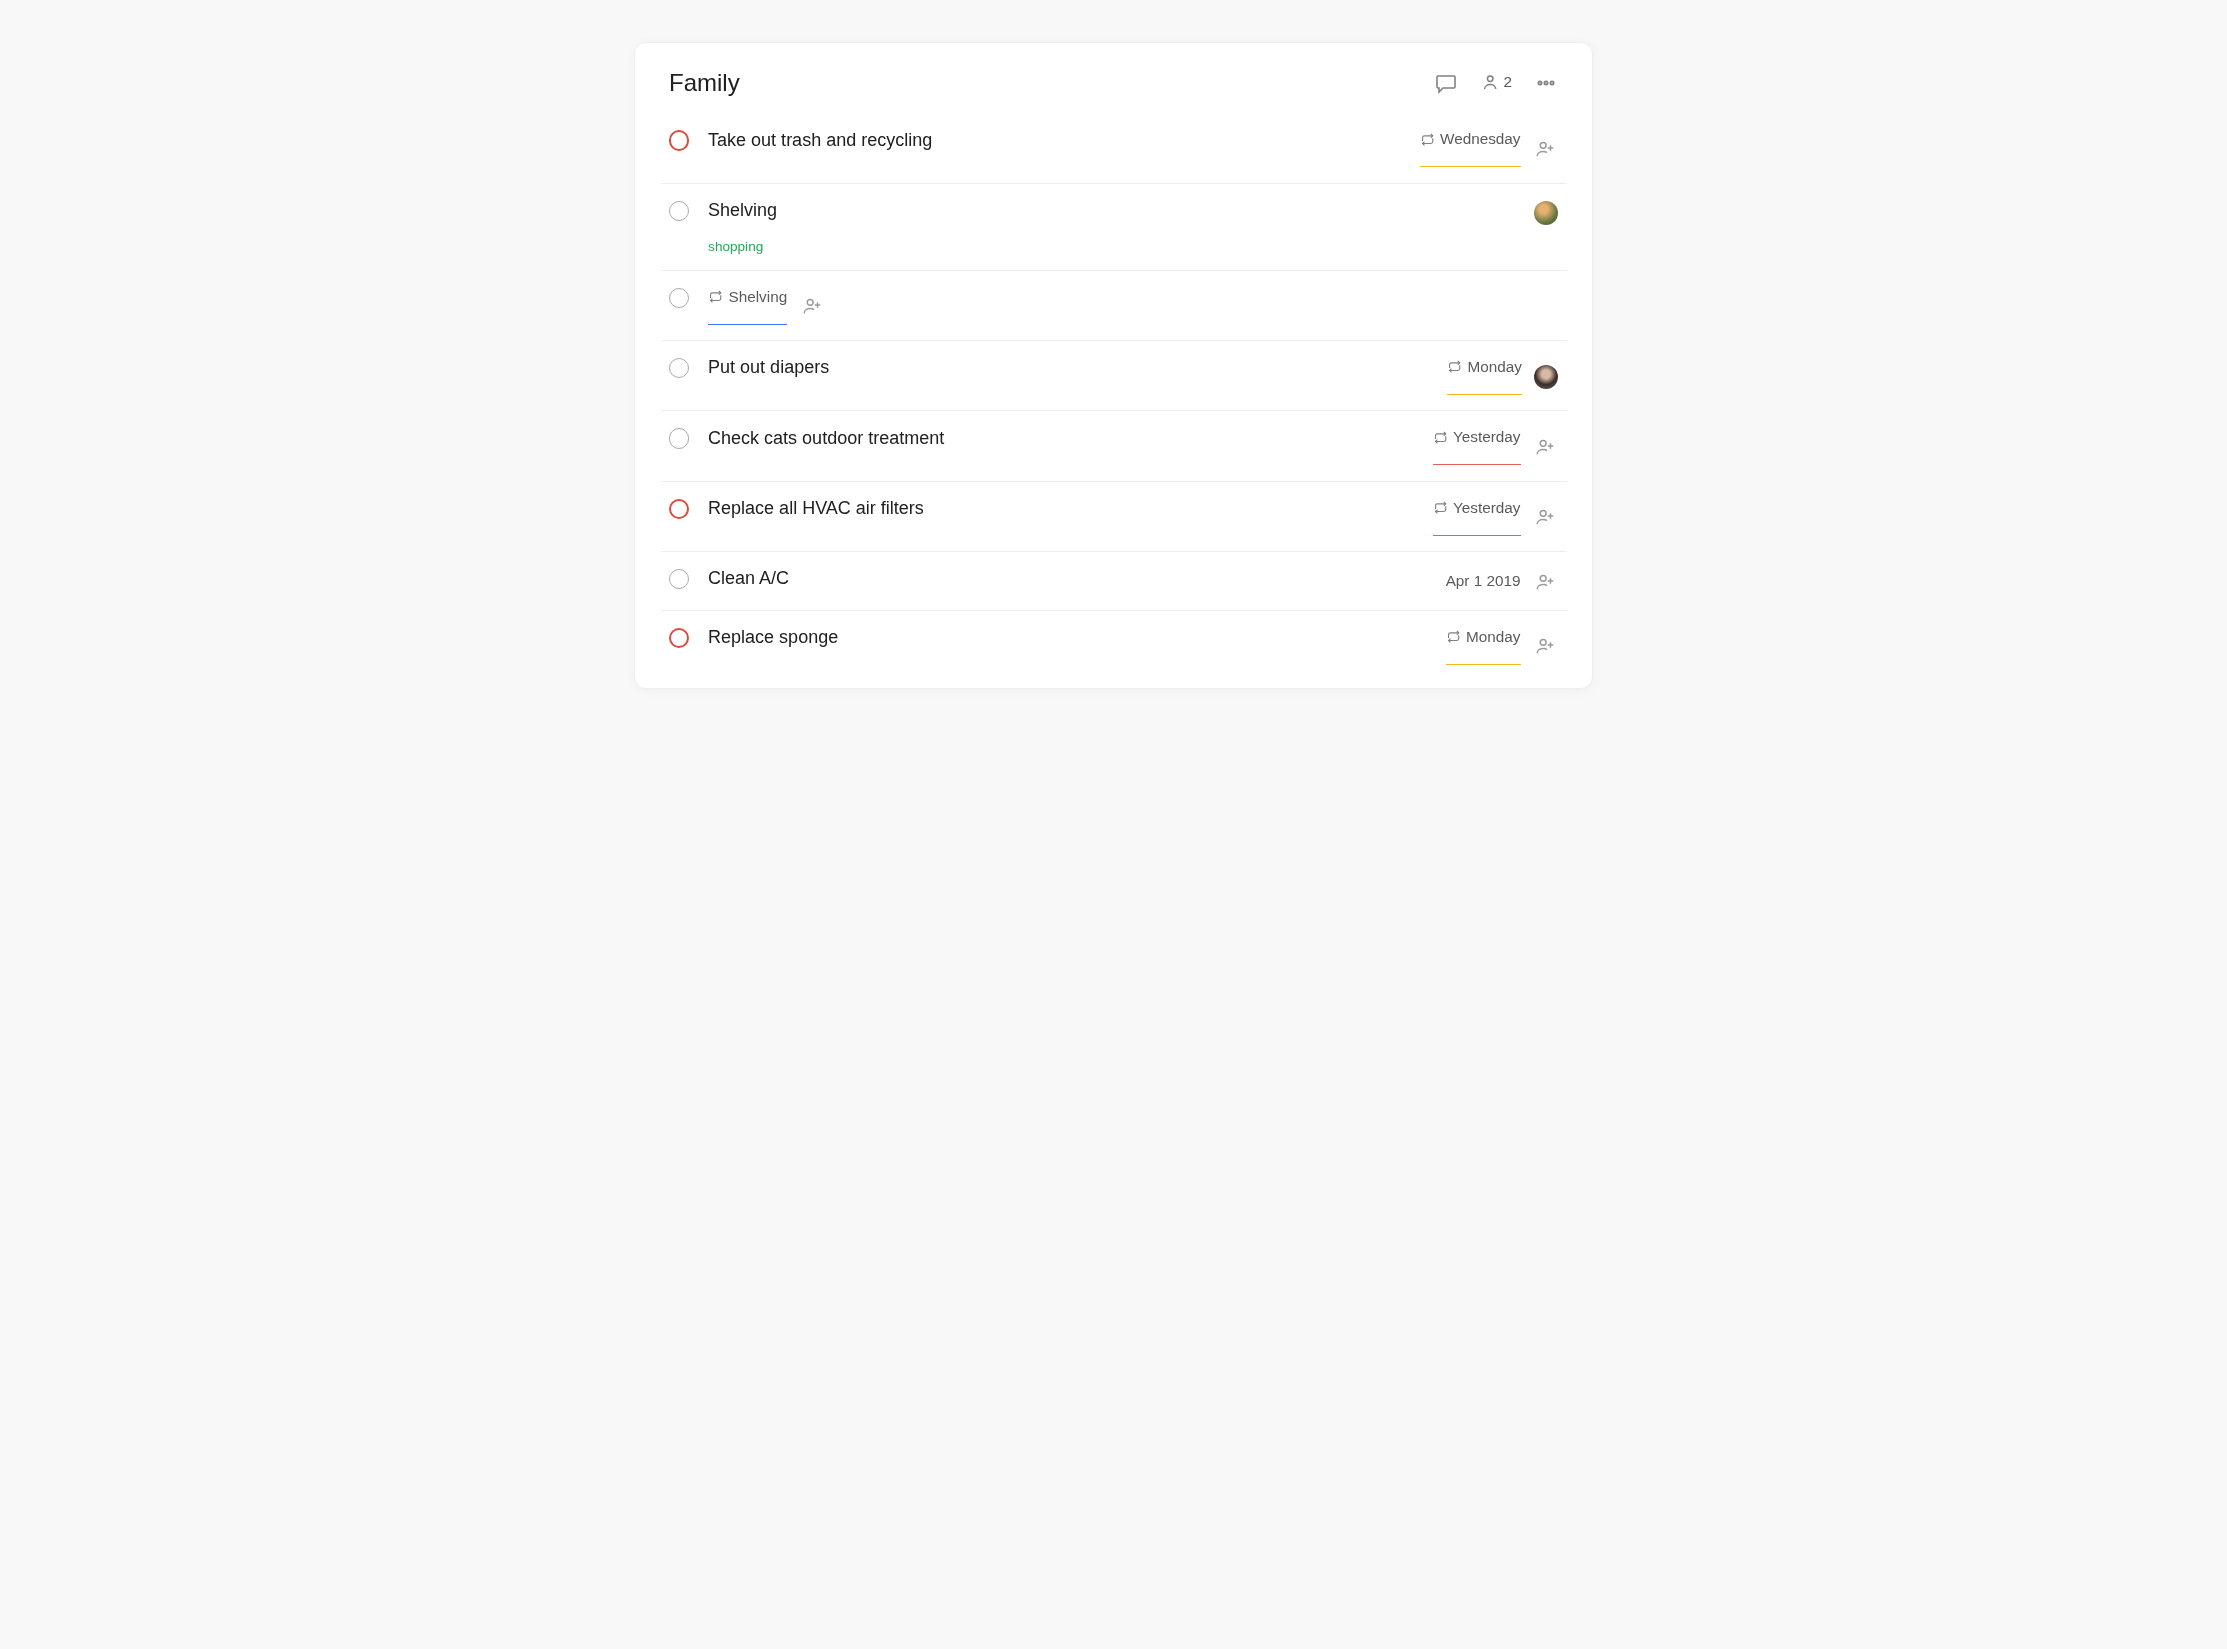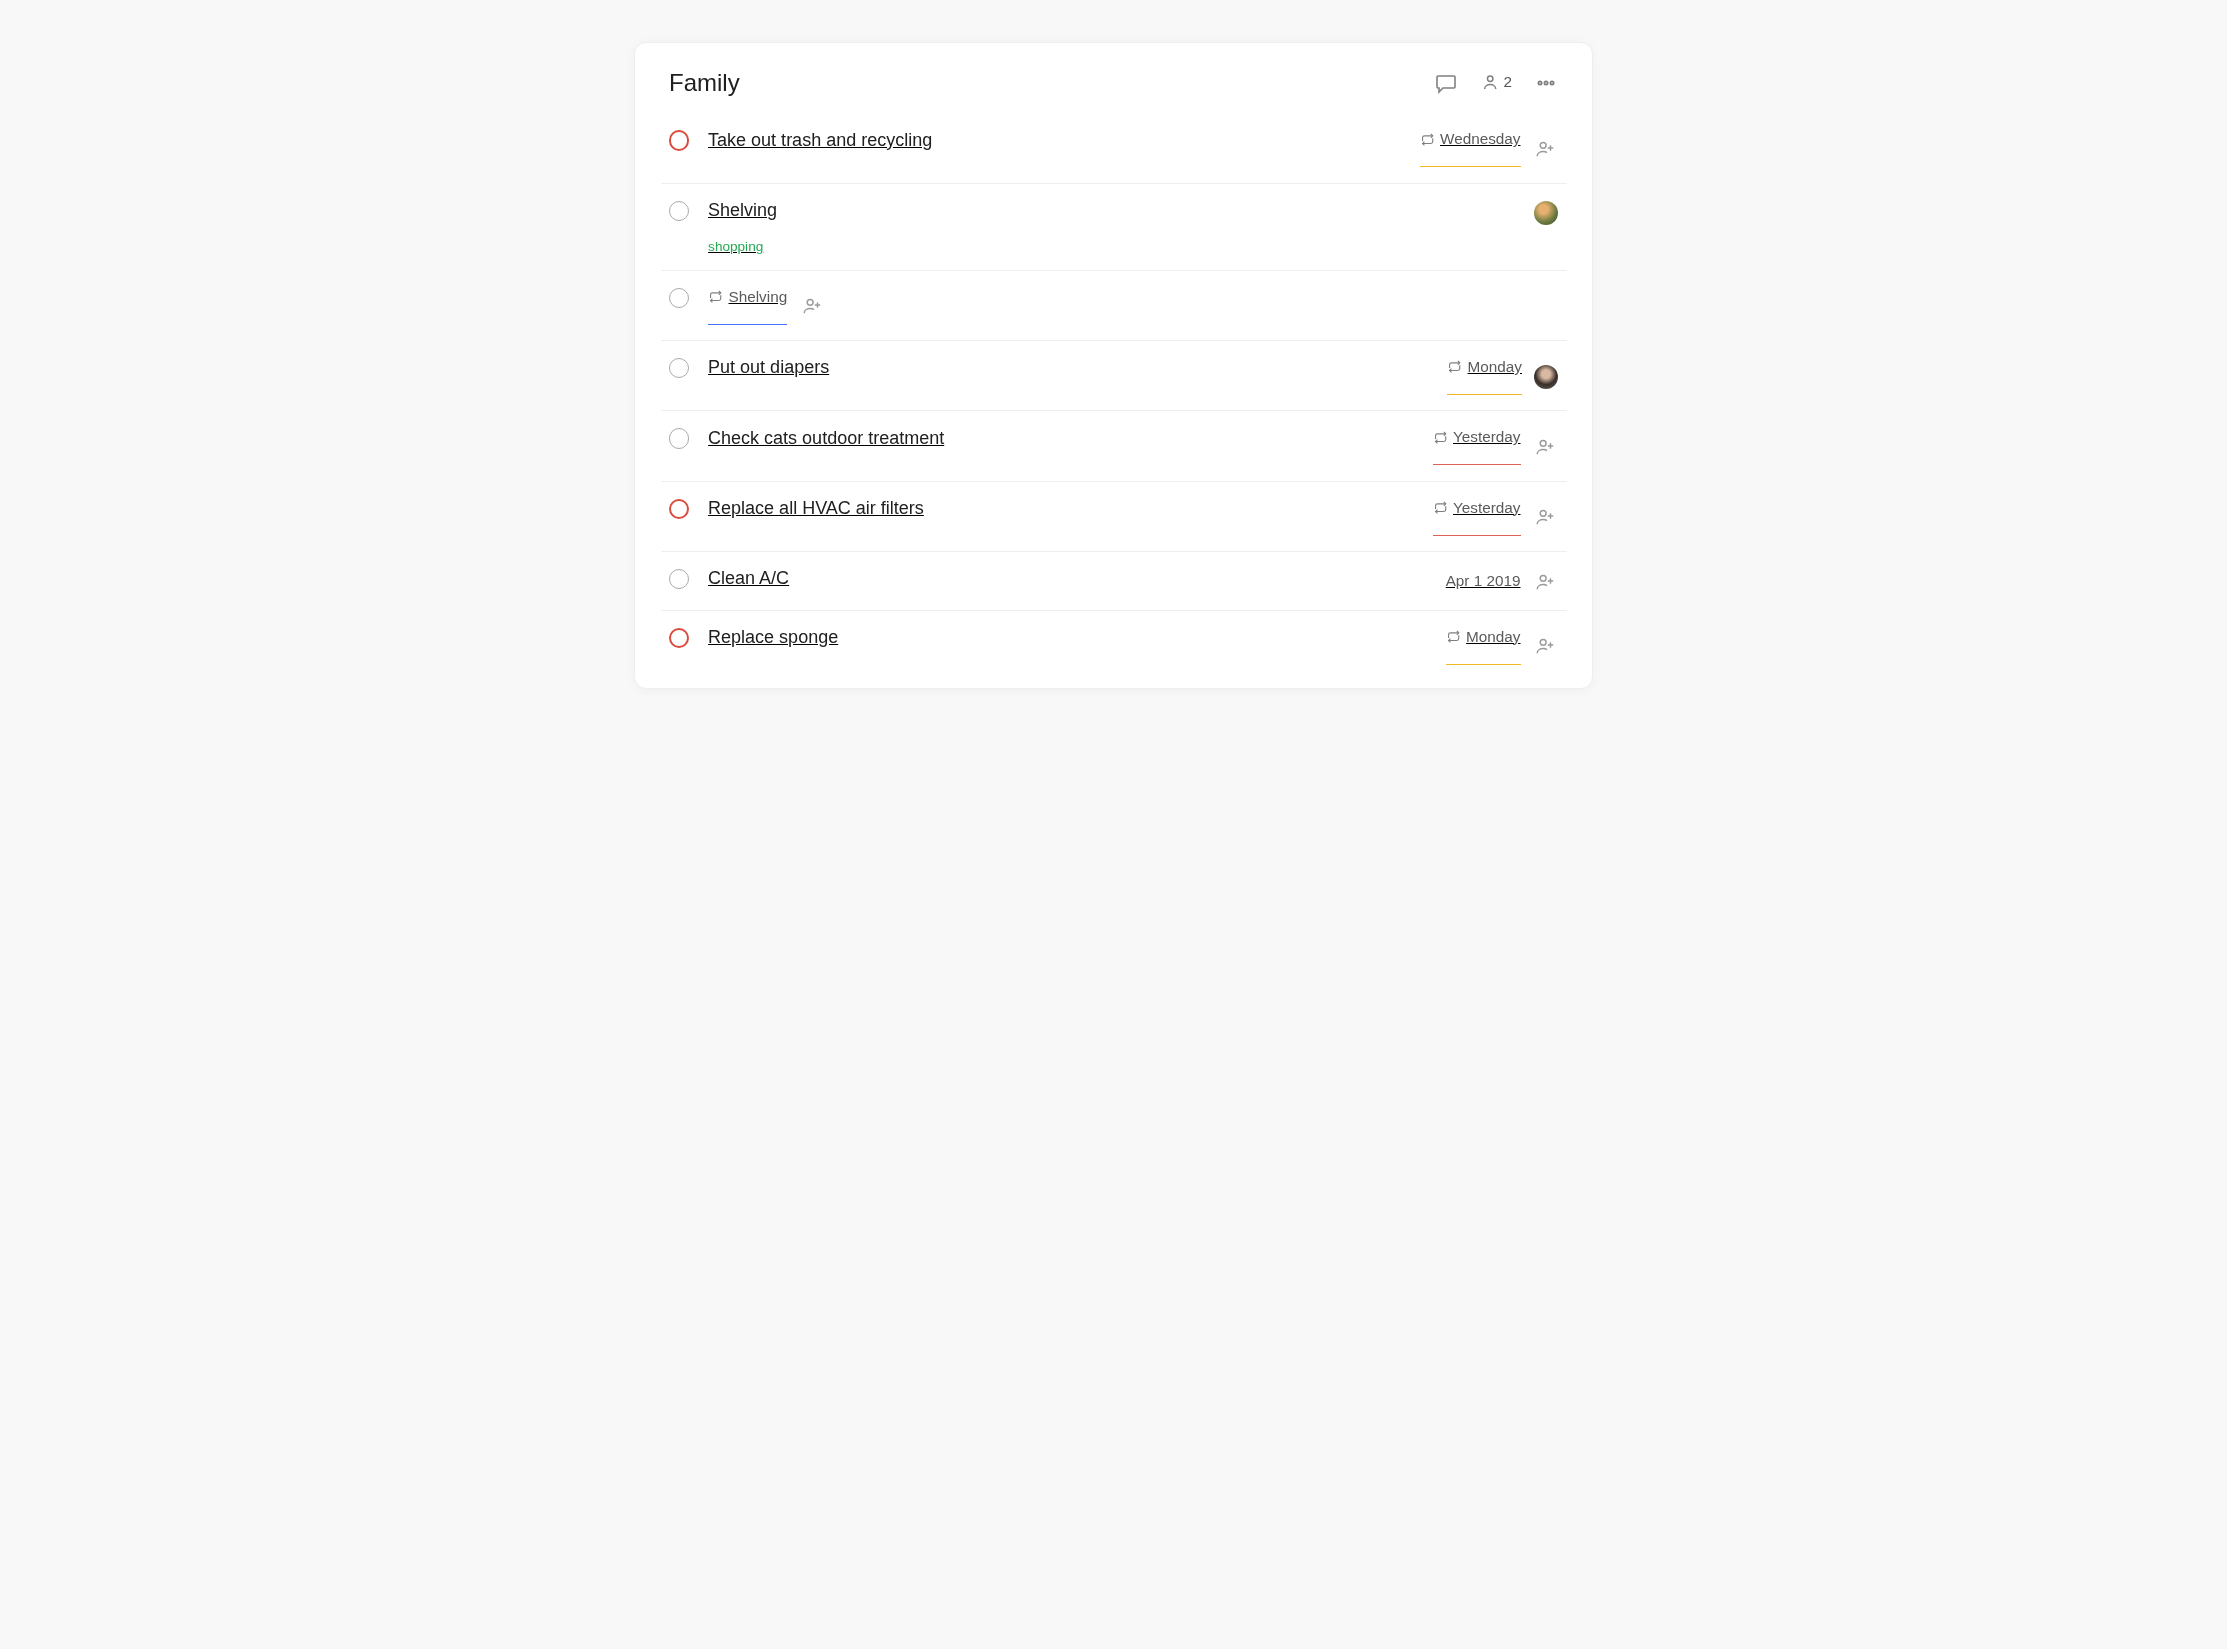--- a/index.html
+++ b/index.html
@@ -54,21 +54,20 @@
       gap: 3.4px;
       color: #808080;
       cursor: pointer;
     }
     .people-count .count {
       font-size: 15.3px;
       color: #555;
     }
     .task-list {
       list-style: none;
-      text-decoration: underline;
     }
     .task-row {
       display: flex;
       align-items: flex-start;
       gap: 18.7px;
       padding: 15.3px 8.5px;
       border-top: 0.8px solid #eee;
     }
     .task-row:first-child {
       border-top: none;

